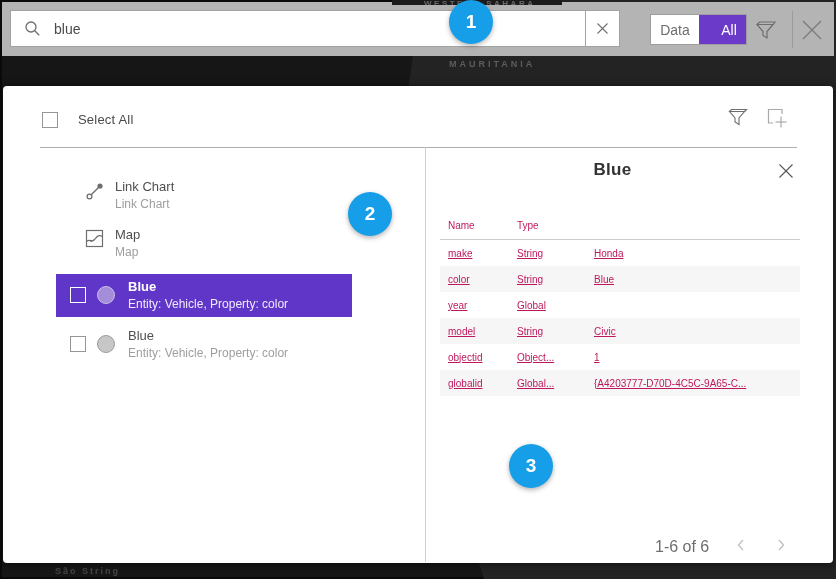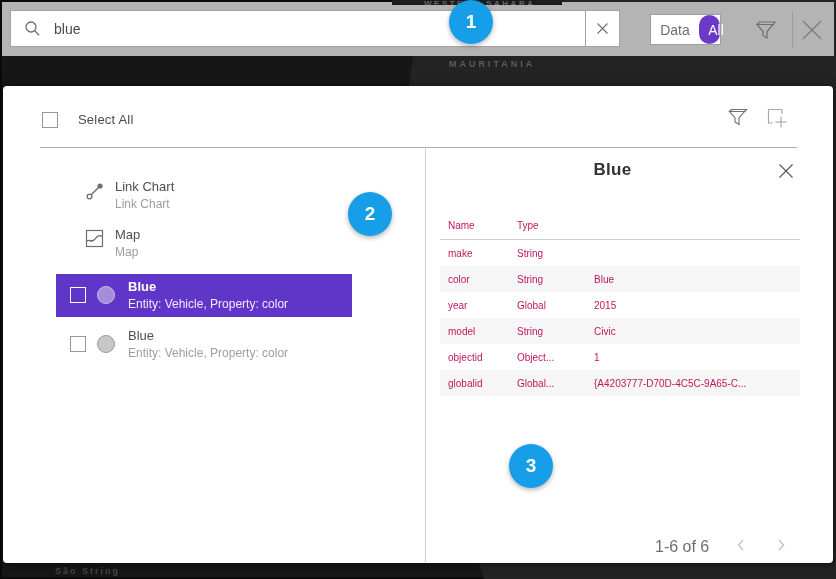--- a/index.html
+++ b/index.html
@@ -36,23 +36,23 @@
     font-family:"Liberation Sans", sans-serif; margin-left:13px; background:transparent;
   }
   .clear-box{
     position:absolute; left:583px; top:8px; width:35px; height:37px;
     background:#fff; border:1px solid #a2a2a2; display:flex; align-items:center; justify-content:center; cursor:pointer;
   }
   .toggle{
     position:absolute; left:648px; top:12px; height:31px; border:1px solid #9e9e9e;
     display:flex; background:#fff; font-size:14px;
   }
-  .toggle .seg{ display:flex; align-items:center; justify-content:center; cursor:pointer;border-radius:14px; }
+  .toggle .seg{ display:flex; align-items:center; justify-content:center; cursor:pointer; }
   .seg-data{ width:48px; color:#6e6e6e; }
-  .seg-all{ width:21px; background:#6b3ac9; color:#fff;padding-left:13px; }
+  .seg-all{ width:47px; background:#6b3ac9; color:#fff;padding-left:13px; }
   .tb-filter{ position:absolute; left:751px; top:16px; width:24px; height:24px; cursor:pointer; }
   .tb-divider{ position:absolute; left:790px; top:9px; width:1px; height:37px; background:#9b9b9b; }
   .tb-close{ position:absolute; left:797px; top:15px; width:26px; height:26px; cursor:pointer; }
   
   .panel{
     position:absolute; left:3px; top:86px; width:830px; height:477px;
     background:#fff; border-radius:4px; box-shadow:0 1px 8px rgba(0,0,0,.55); z-index:1;
   }
   .checkbox{ width:16px; height:16px; border:1px solid #969696; background:transparent; cursor:pointer; }
   .select-all-row{ position:absolute; left:39px; top:26px; display:flex; align-items:flex-start; }
@@ -84,21 +84,21 @@
   .row-selected .li-sub{ color:#f0eafb; }
   .row-plain .li-title{ color:#4f4f4f; }
   
   .detail-title{
     position:absolute; left:422px; top:74px; width:375px; text-align:center;
     font-size:17px; font-weight:600; color:#333; letter-spacing:.3px;
   }
   .detail-close{ position:absolute; left:774px; top:76px; width:18px; height:18px; cursor:pointer; }
   .dtable{ position:absolute; left:437px; top:126px; width:360px; font-size:10px; color:#be185d; }
   .thead{ display:flex; height:28px; align-items:center; border-bottom:1px solid #cccccc; }
-  .trow{ display:flex; height:26px; align-items:center; }
+  .trow{ display:flex; height:26px; align-items:center;text-decoration:underline; }
   .trow.alt{ background:#f6f6f6; }
   .tc1{ width:77px; padding-left:8px; }
   .tc2{ width:77px; }
   .tc3{ flex:1; white-space:nowrap; overflow:hidden; }
   .pagination{ position:absolute; left:422px; top:446px; width:375px; height:26px; }
   .pag-label{ position:absolute; left:230px; top:6px; font-size:16px; color:#6e6e6e; }
   .pag-prev{ position:absolute; left:308px; top:5px; width:16px; height:16px; cursor:pointer; }
   .pag-next{ position:absolute; left:348px; top:5px; width:16px; height:16px; cursor:pointer; }
   
   .badge{
@@ -221,30 +221,30 @@
     </svg>
 
     <div class="dtable">
       <div class="thead">
         <div class="tc1">Name</div>
         <div class="tc2">Type</div>
       </div>
       <div class="trow">
         <div class="tc1">make</div>
         <div class="tc2">String</div>
+        <div class="tc3">Honda</div>
       </div>
       <div class="trow alt">
         <div class="tc1">color</div>
         <div class="tc2">String</div>
         <div class="tc3">Blue</div>
       </div>
       <div class="trow">
         <div class="tc1">year</div>
         <div class="tc2">Global</div>
-        <div class="tc3">2015</div>
       </div>
       <div class="trow alt">
         <div class="tc1">model</div>
         <div class="tc2">String</div>
         <div class="tc3">Civic</div>
       </div>
       <div class="trow">
         <div class="tc1">objectid</div>
         <div class="tc2">Object...</div>
         <div class="tc3">1</div>

